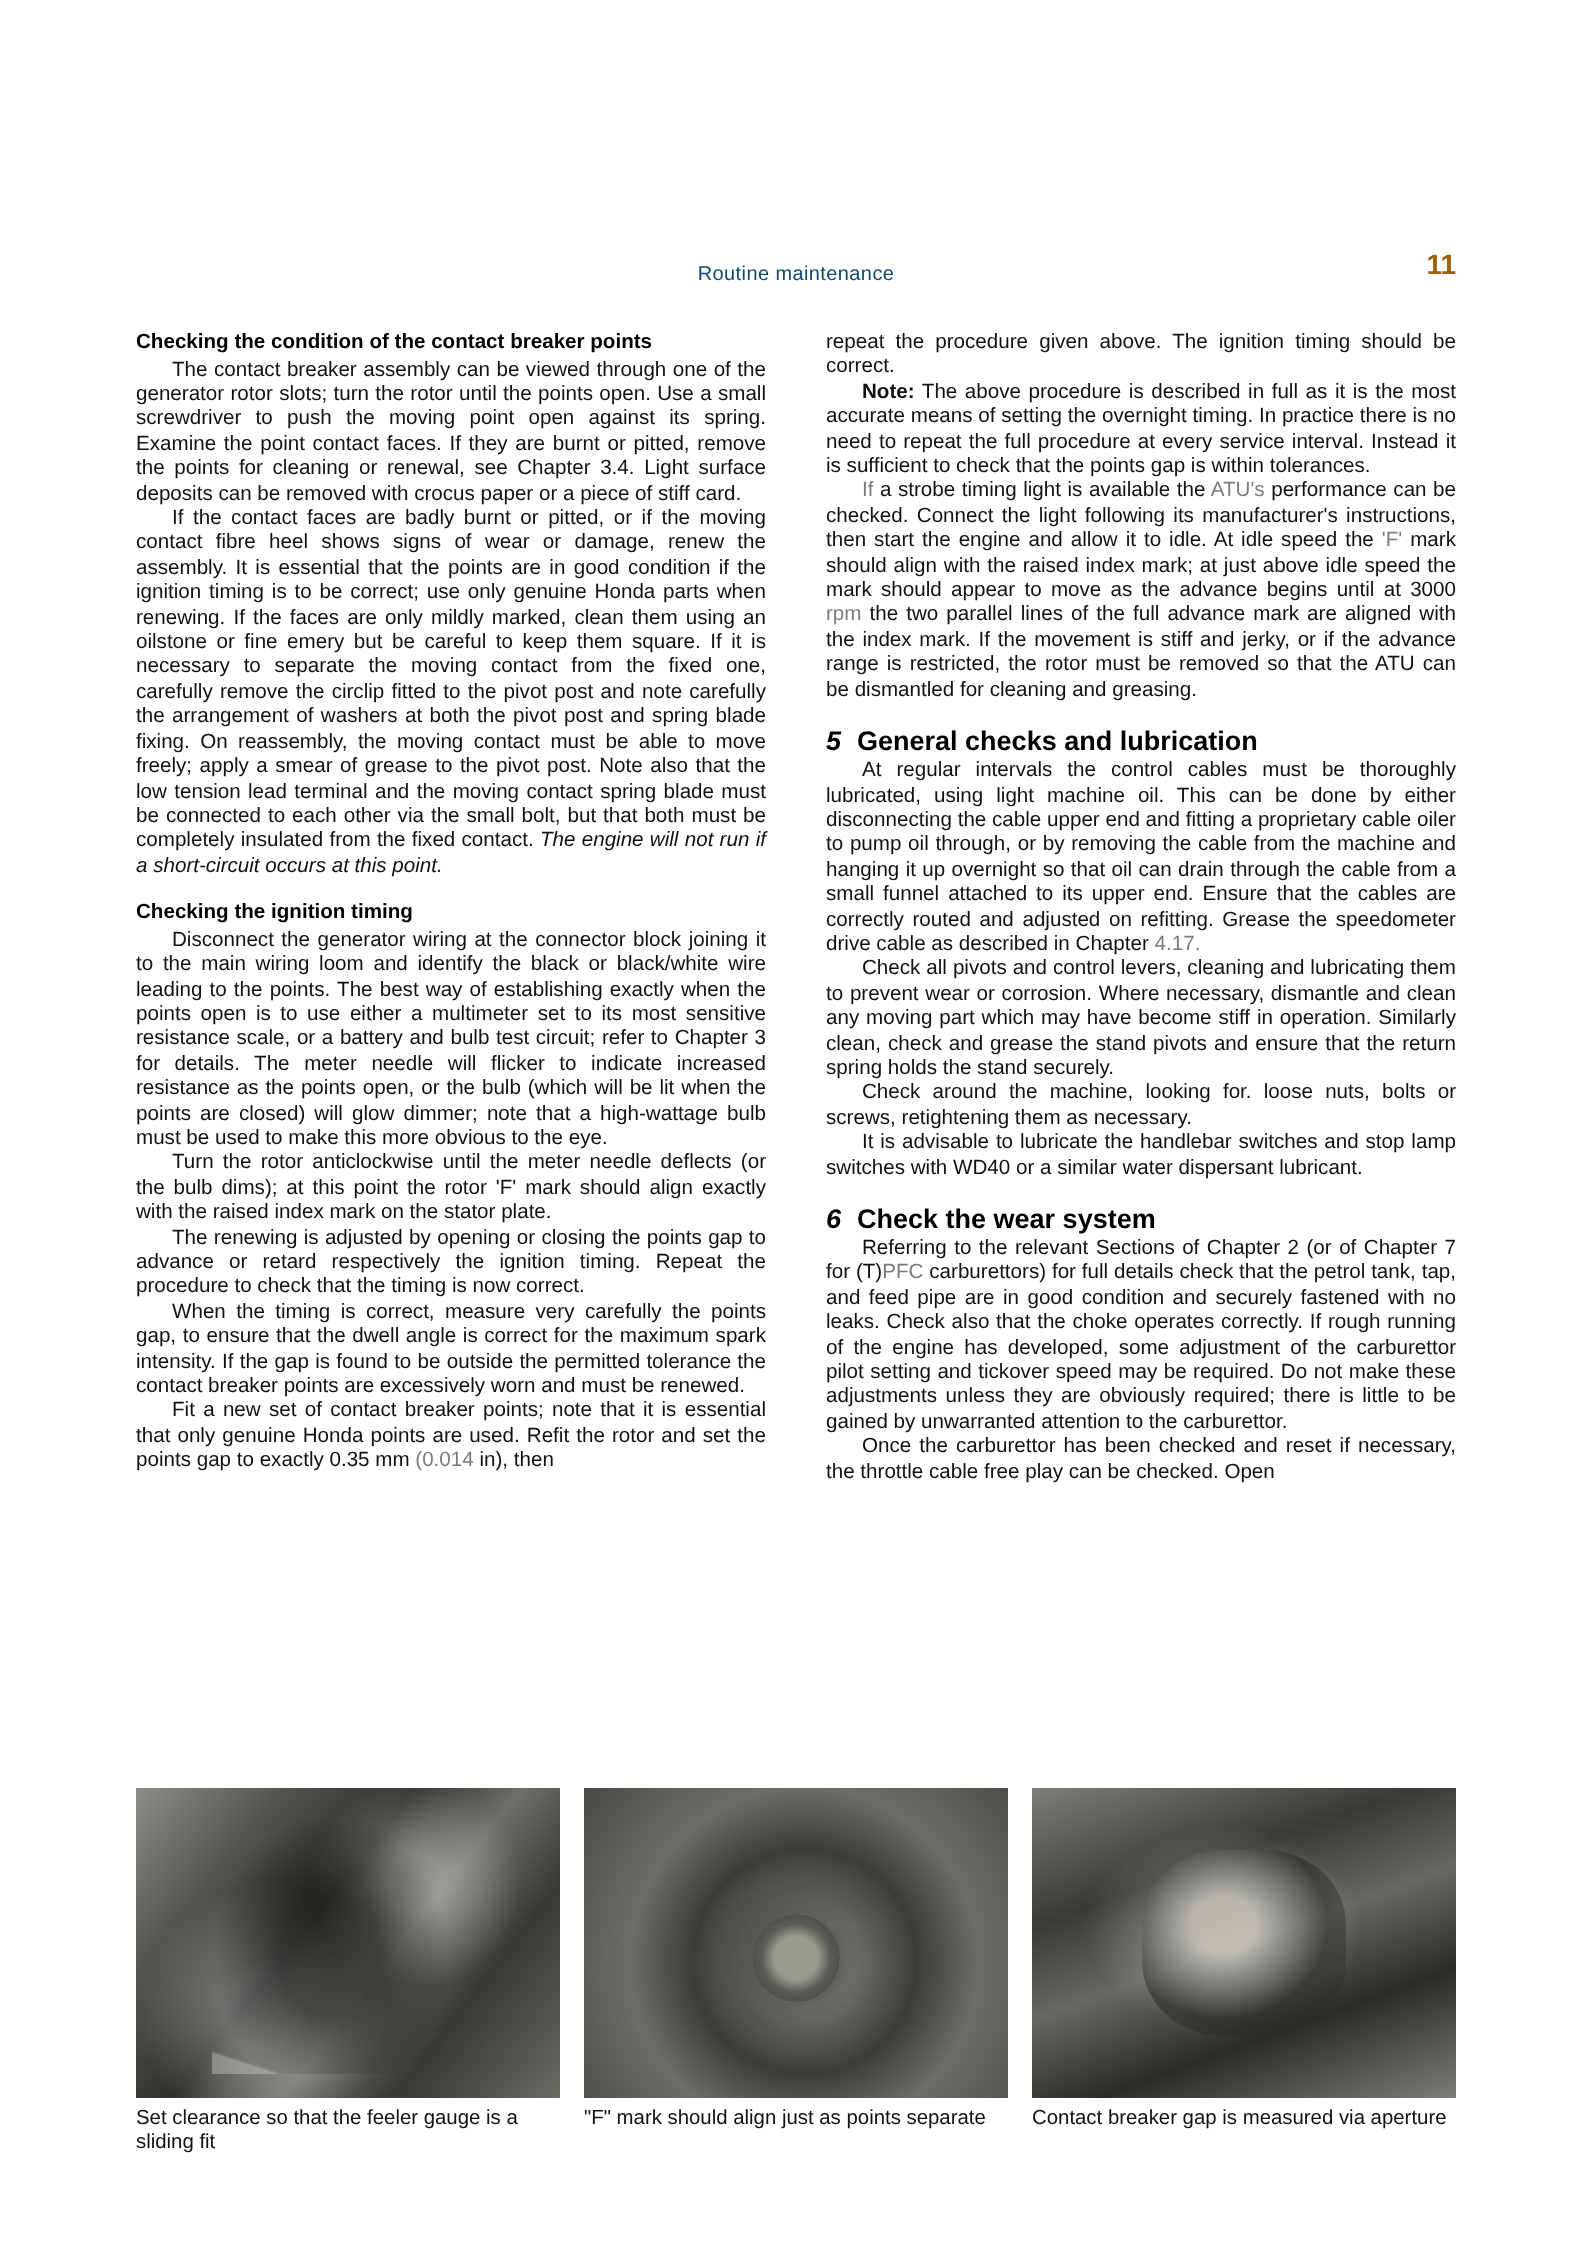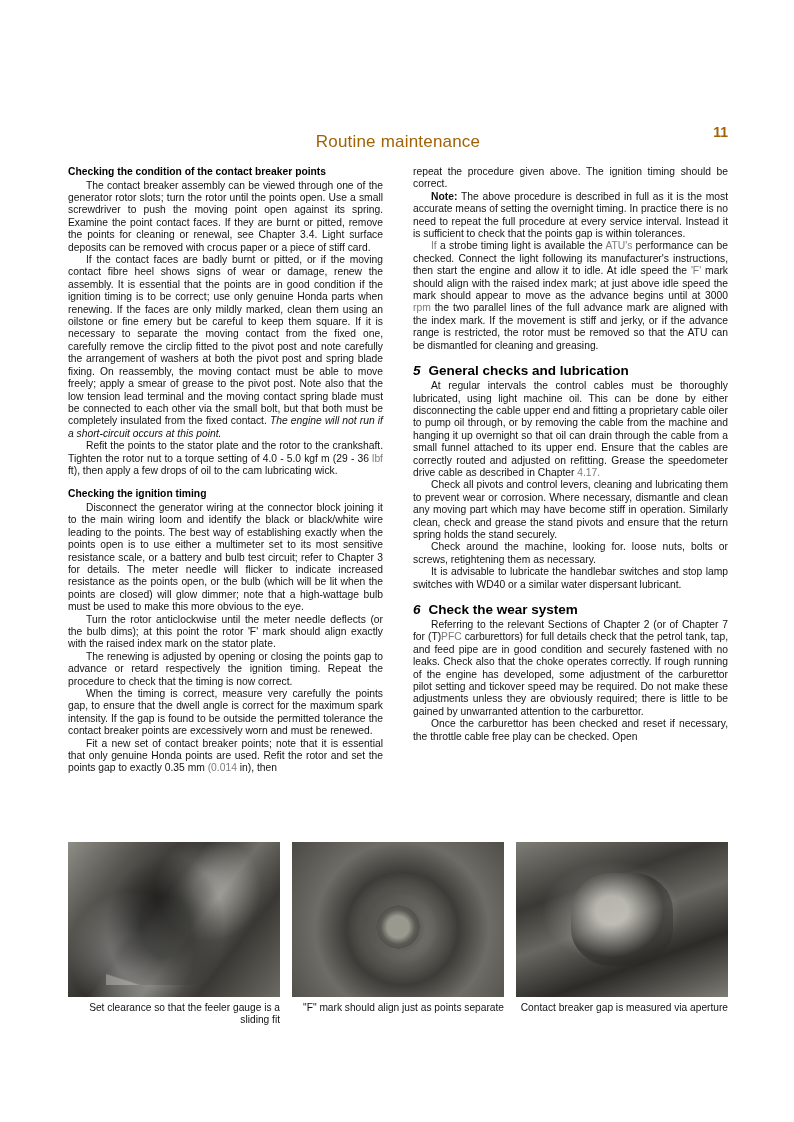--- a/index.html
+++ b/index.html
@@ -31,22 +31,22 @@
   }
   .header-row {
     position: relative;
     height: 32px;
   }
   .header-title {
     position: absolute;
     left: 50%;
     transform: translateX(-50%);
     top: 2px;
-    font-size: 17px;
-    color: #a16207;
+    font-size: 10px;
+    color: #0c4a6e;
     letter-spacing: 0.2px;
   }
   .page-number {
     position: absolute;
     right: 0px;
     top: -6px;
     font-size: 14px;
     font-weight: bold;
     color: #a16207;
   }
@@ -90,25 +90,24 @@
     font-size: 13.5px;
     font-weight: bold;
     color: #000;
   }
   .gap { height: 11px; }
   em { font-style: italic; }
   .faint { color: #7b7b7b; }
   .figures {
     position: absolute;
     left: 68px;
-    top: 842px;
+    top: 894px;
     width: 660px;
     display: flex;
     gap: 12px;
-    text-align: right;
   }
   .figure {
     width: 212px;
   }
   .figbox {
     width: 212px;
     height: 155px;
     overflow: hidden;
     position: relative;
     background: #5b5b57;
@@ -190,21 +189,20 @@
     <div class="columns">
 
       <div class="col">
 
         <div class="sub-head">Checking the condition of the contact breaker points</div>
 
         <p class="indent">The contact breaker assembly can be viewed through one of the generator rotor slots; turn the rotor until the points open. Use a small screwdriver to push the moving point open against its spring. Examine the point contact faces. If they are burnt or pitted, remove the points for cleaning or renewal, see Chapter 3.4. Light surface deposits can be removed with crocus paper or a piece of stiff card.</p>
 
         <p class="indent"><span>If the contact faces are badly burnt or pitted, or if the moving contact fibre heel shows signs of wear or damage, renew the assembly. It is essential that the points are in good condition if the ignition timing is to be correct; use only genuine Honda parts when renewing. If the faces are only mildly marked, clean them using an oilstone or fine emery but be careful to keep them square. If it is necessary to separate the moving contact from the fixed one, carefully remove the circlip fitted to the pivot post and note carefully the arrangement of washers at both the pivot post and spring blade fixing. On reassembly, the moving contact must be able to move freely; apply a smear of grease to the pivot post. Note also that the low tension lead terminal and the moving contact spring blade must be connected to each other via the small bolt, but that both must be completely insulated from the fixed contact. </span><em>The engine will not run if a short-circuit occurs at this point.</em></p>
 
-        <p class="indent"><span>Refit the points to the stator plate and the rotor to the crankshaft. Tighten the rotor nut to a torque setting of 4.0 - 5.0 kgf m (29 - 36 </span><span class="faint">lbf</span><span> ft), then apply a few drops of oil to the cam lubricating wick.</span></p>
 
         <div class="gap"></div>
 
         <div class="sub-head">Checking the ignition timing</div>
 
         <p class="indent">Disconnect the generator wiring at the connector block joining it to the main wiring loom and identify the black or black/white wire leading to the points. The best way of establishing exactly when the points open is to use either a multimeter set to its most sensitive resistance scale, or a battery and bulb test circuit; refer to Chapter 3 for details. The meter needle will flicker to indicate increased resistance as the points open, or the bulb (which will be lit when the points are closed) will glow dimmer; note that a high-wattage bulb must be used to make this more obvious to the eye.</p>
         <p class="indent">Turn the rotor anticlockwise until the meter needle deflects (or the bulb dims); at this point the rotor 'F' mark should align exactly with the raised index mark on the stator plate.</p>
         <p class="indent">The renewing is adjusted by opening or closing the points gap to advance or retard respectively the ignition timing. Repeat the procedure to check that the timing is now correct.</p>
         <p class="indent">When the timing is correct, measure very carefully the points gap, to ensure that the dwell angle is correct for the maximum spark intensity. If the gap is found to be outside the permitted tolerance the contact breaker points are excessively worn and must be renewed.</p>
 

